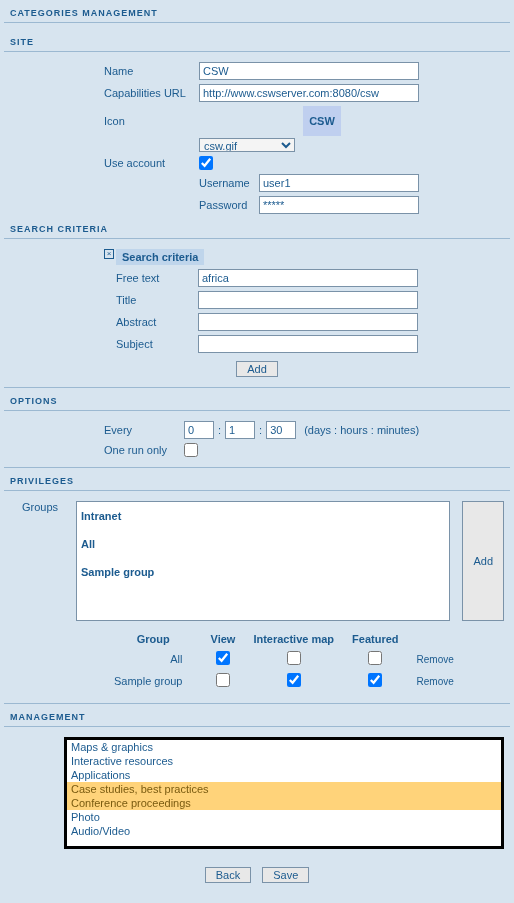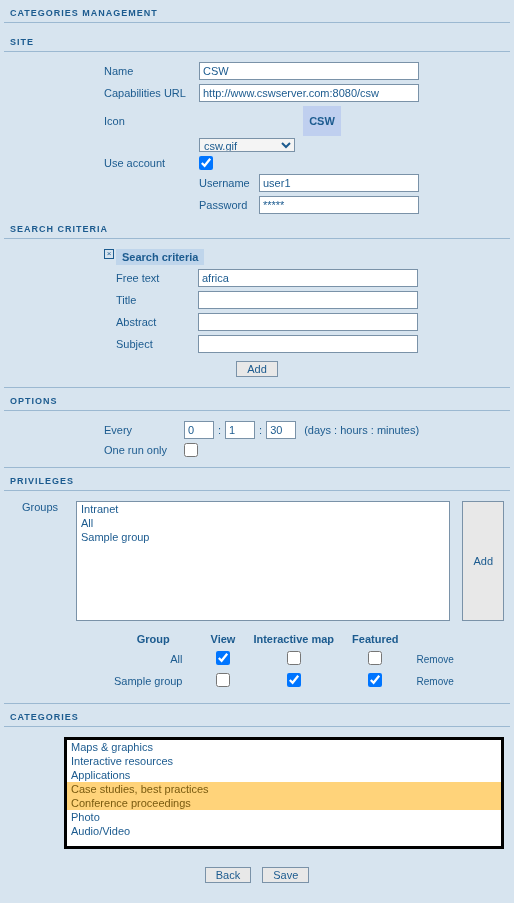--- a/index.html
+++ b/index.html
@@ -18,21 +18,21 @@
 .sub-label { width: 60px; }
 .criteria-box { margin-left: 100px; margin-bottom: 8px; position: relative; }
 .criteria-close { position: absolute; left: 0; top: 0; width: 10px; height: 10px; border: 1px solid #1c5b8f; font-size: 8px; line-height: 8px; text-align: center; cursor: pointer; }
 .criteria-title { background: #bfd5eb; display: inline-block; padding: 2px 6px; font-weight: bold; margin-left: 12px; }
 .btn { background: #e8e8e8; border: 1px solid #7a92a8; color: #1c5b8f; font-family: inherit; font-size: 11px; padding: 1px 10px; cursor: pointer; }
 .add-center { text-align: center; margin-top: 4px; }
 .opt-label-after { margin-left: 8px; color: #1c5b8f; }
 .priv-row { display: flex; padding: 0 6px 0 18px; gap: 12px; }
 .priv-label { color: #1c5b8f; width: 42px; }
 .listbox { flex: 1; height: 120px; border: 1px solid #7a92a8; background: #fff; overflow-y: scroll; }
-.listbox .item { padding: 1px 4px; color: #1c5b8f; }
+.listbox .item { padding: 8px 4px; color: #1c5b8f; font-weight: bold; }
 .priv-table { margin: 8px 0 0 100px; }
 .priv-table th { font-weight: bold; text-align: center; padding: 2px 8px; }
 .priv-table td { text-align: center; padding: 2px 8px; }
 .priv-table td.rcol { text-align: right; padding-right: 18px; }
 .priv-table .rem { color: #1c5b8f; font-size: 10px; cursor: pointer; }
 .cat-listbox { margin: 0 6px 0 60px; height: 112px; border: 3px solid #000000; background: #fff; overflow-y: scroll; }
 .cat-listbox .item { padding: 1px 4px; color: #1c5b8f; }
 .cat-listbox .item.sel { background: #ffd37a; color: #7a5b10; }
 .footer { text-align: center; padding: 12px 0; }
 .footer .btn { margin: 0 4px; }
@@ -162,21 +162,21 @@
         <td><input type="checkbox" class="cb" checked="" style=""></td>
         <td><input type="checkbox" class="cb" checked="" style=""></td>
         <td><span class="rem">Remove</span></td>
       </tr>
     </tbody>
       </table>
   </div>
 
   <hr class="sep">
   <div class="section">
-    <div class="section-title">CATEGORIES</div>
+    <div class="section-title">MANAGEMENT</div>
     <div class="cat-listbox" id="catlist">
         <div class="item">Maps &amp; graphics</div>
         <div class="item">Interactive resources</div>
         <div class="item">Applications</div>
         <div class="item sel">Case studies, best practices</div>
         <div class="item sel">Conference proceedings</div>
         <div class="item">Photo</div>
         <div class="item">Audio/Video</div>
       </div>
   </div>

